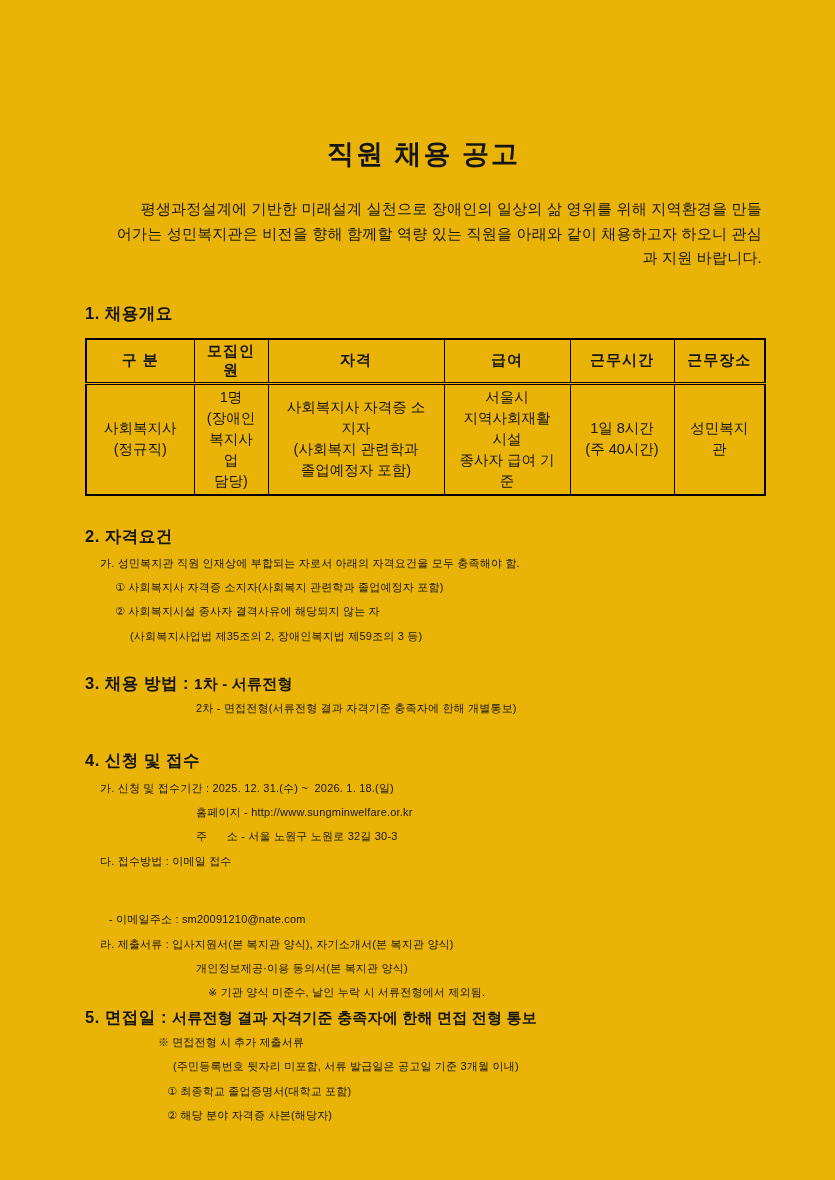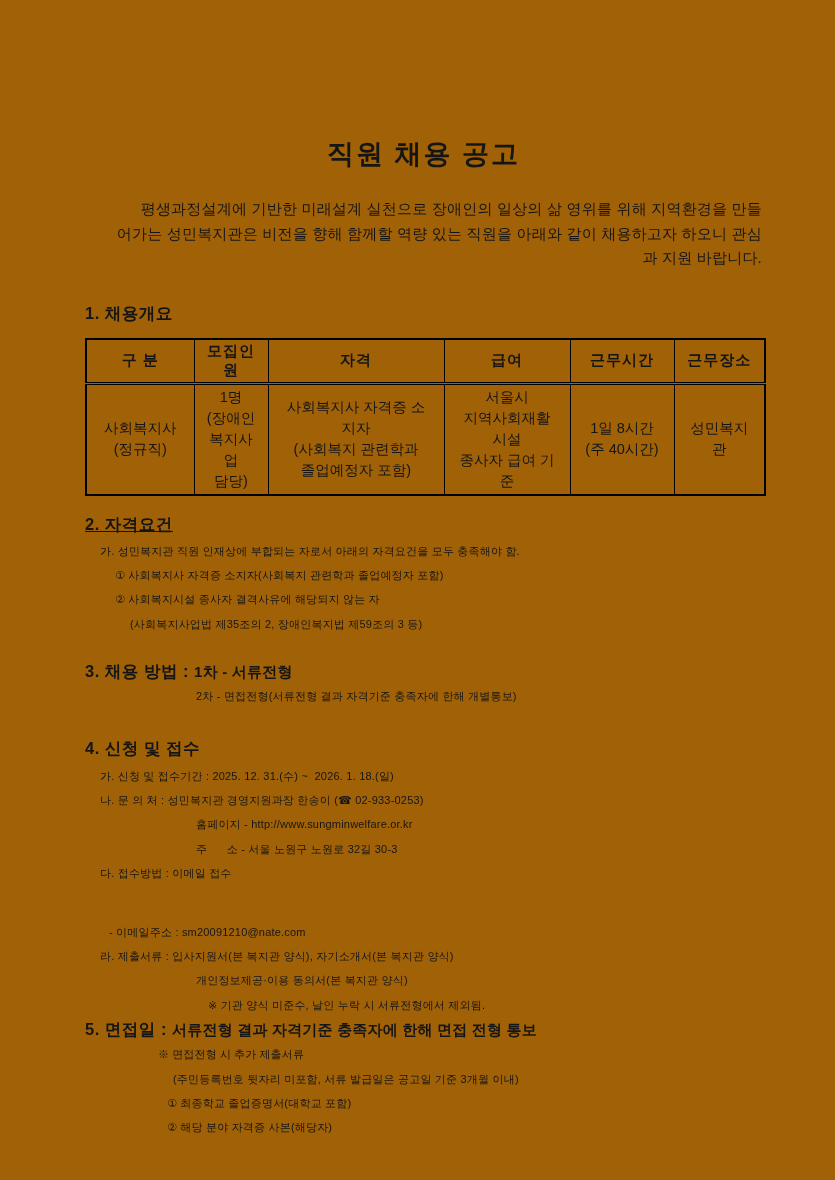--- a/index.html
+++ b/index.html
@@ -1,21 +1,21 @@
 <!DOCTYPE html>
 <html lang="ko"><head>
 <meta charset="utf-8">
 <style>
   html, body { margin: 0; padding: 0; }
   body { background: #ffffff; }
   .page {
     position: relative;
     width: 835px;
     height: 1180px;
-    background: #a16207;
+    background: #eab308;
     font-family: "Liberation Sans", "DejaVu Sans", sans-serif;
     color: #151515;
     overflow: hidden;
     box-sizing: border-box;
     padding: 138px 73px 0 85px;
   }
   .doc-title {
     text-align: center;
     font-size: 27px;
     font-weight: bold;
@@ -31,21 +31,21 @@
     text-align: right;
   }
   .sec-heading {
     font-size: 16.5px;
     font-weight: bold;
     line-height: 24px;
     letter-spacing: 0.5px;
     margin: 0;
   }
   .h1 { margin-top: 30px; margin-bottom: 13px; }
-  .h2 { margin-top: 16px; margin-bottom: 3px; text-decoration: underline; }
+  .h2 { margin-top: 28px; margin-bottom: 3px; }
   .h3 { margin-top: 23px; }
   .h4 { margin-top: 27px; margin-bottom: 4px; }
   .h5 { margin-top: 0; }
 
   table.recruit {
     border-collapse: collapse;
     width: 679px;
     table-layout: fixed;
     border: 2px solid #000;
   }
@@ -148,21 +148,20 @@
     <div class="ln ind-b">② 사회복지시설 종사자 결격사유에 해당되지 않는 자</div>
     <div class="ln ind-c">(사회복지사업법 제35조의 2, 장애인복지법 제59조의 3 등)</div>
   </div>
 
   <div class="sec-heading h3"><span>3. 채용 방법 :</span> <span class="inline-ln">1차 - 서류전형</span></div>
   <div class="ln ind-cont">2차 - 면접전형(서류전형 결과 자격기준 충족자에 한해 개별통보)</div>
 
   <div class="sec-heading h4">4. 신청 및 접수</div>
   <div>
     <div class="ln ind-a">가. 신청 및 접수기간 : 2025. 12. 31.(수) ~  2026. 1. 18.(일)</div>
-    <div class="ln ind-a">나. 문 의 처 : 성민복지관 경영지원과장 한송이 (☎ 02-933-0253)</div>
     <div class="ln ind-cont">홈페이지 - http://www.sungminwelfare.or.kr</div>
     <div class="ln ind-cont">주      소 - 서울 노원구 노원로 32길 30-3</div>
     <div class="ln ind-a">다. 접수방법 : 이메일 접수</div>
     <div class="ln ind-b2">- 이메일주소 : sm20091210@nate.com</div>
     <div class="ln ind-a">라. 제출서류 : 입사지원서(본 복지관 양식), 자기소개서(본 복지관 양식)</div>
     <div class="ln ind-cont">개인정보제공·이용 동의서(본 복지관 양식)</div>
     <div class="ln ind-note">※ 기관 양식 미준수, 날인 누락 시 서류전형에서 제외됨.</div>
   </div>
 
   <div class="sec-heading h5"><span>5. 면접일 :</span> <span class="inline-ln">서류전형 결과 자격기준 충족자에 한해 면접 전형 통보</span></div>

